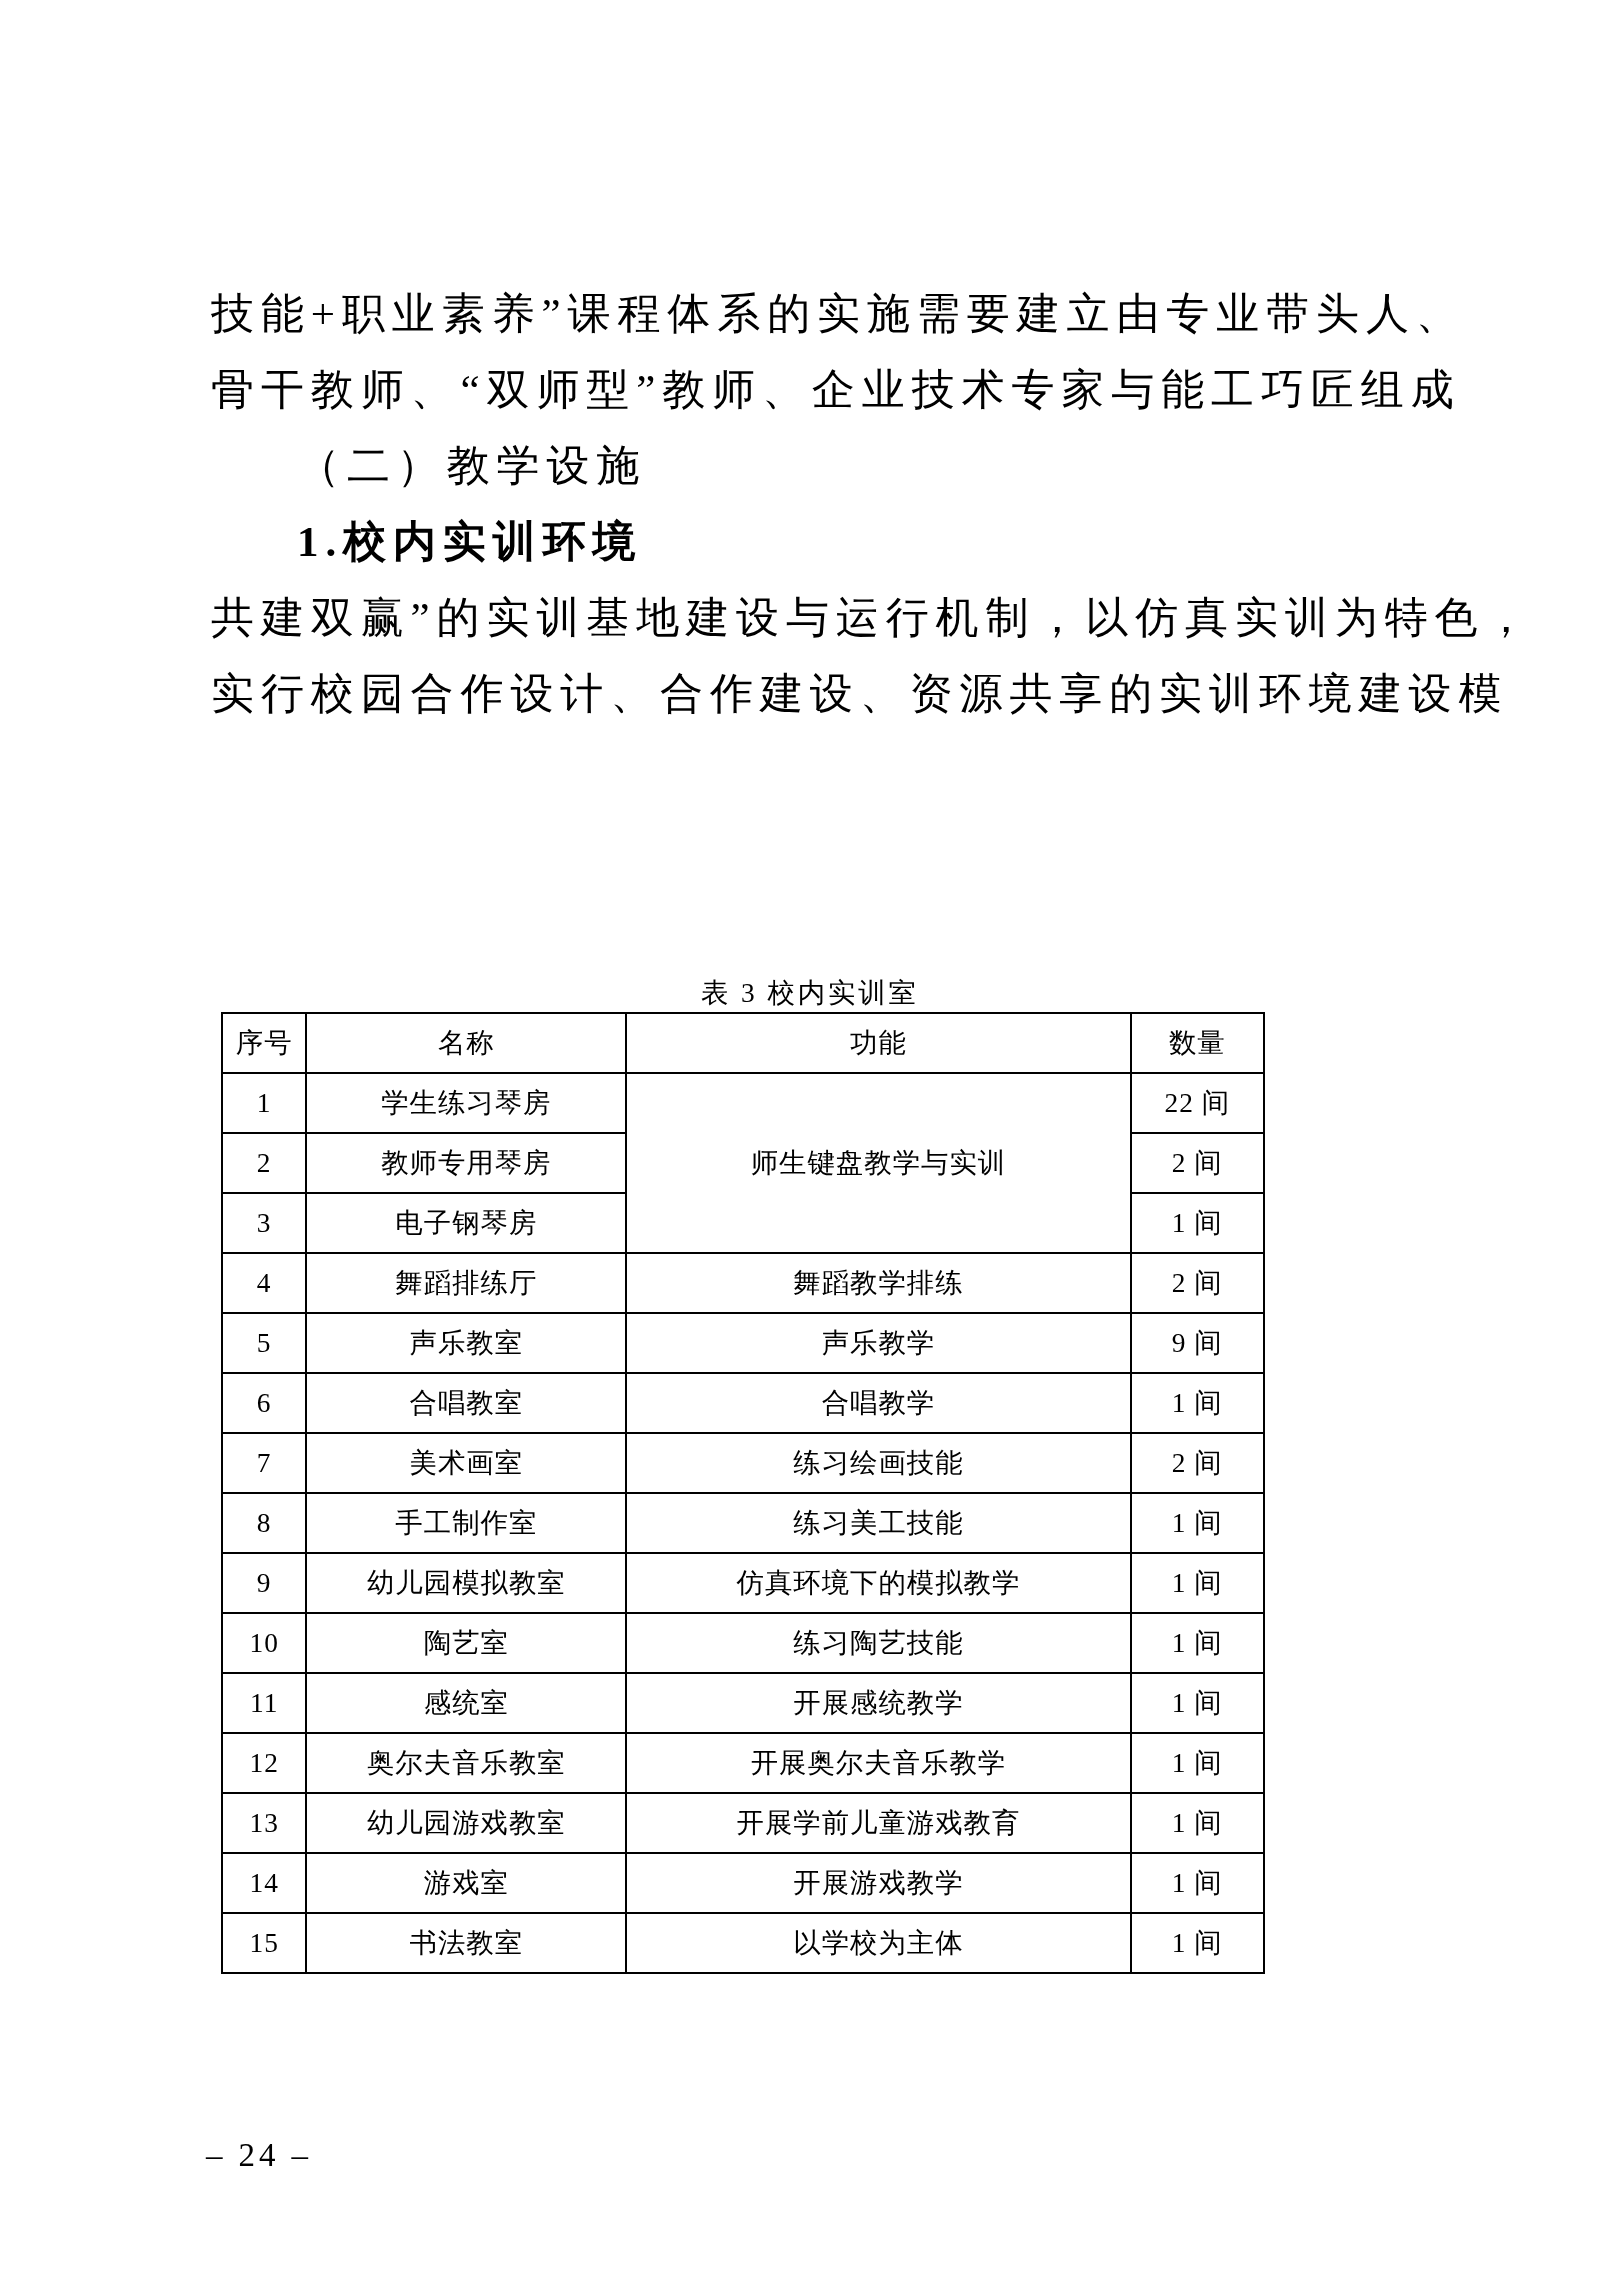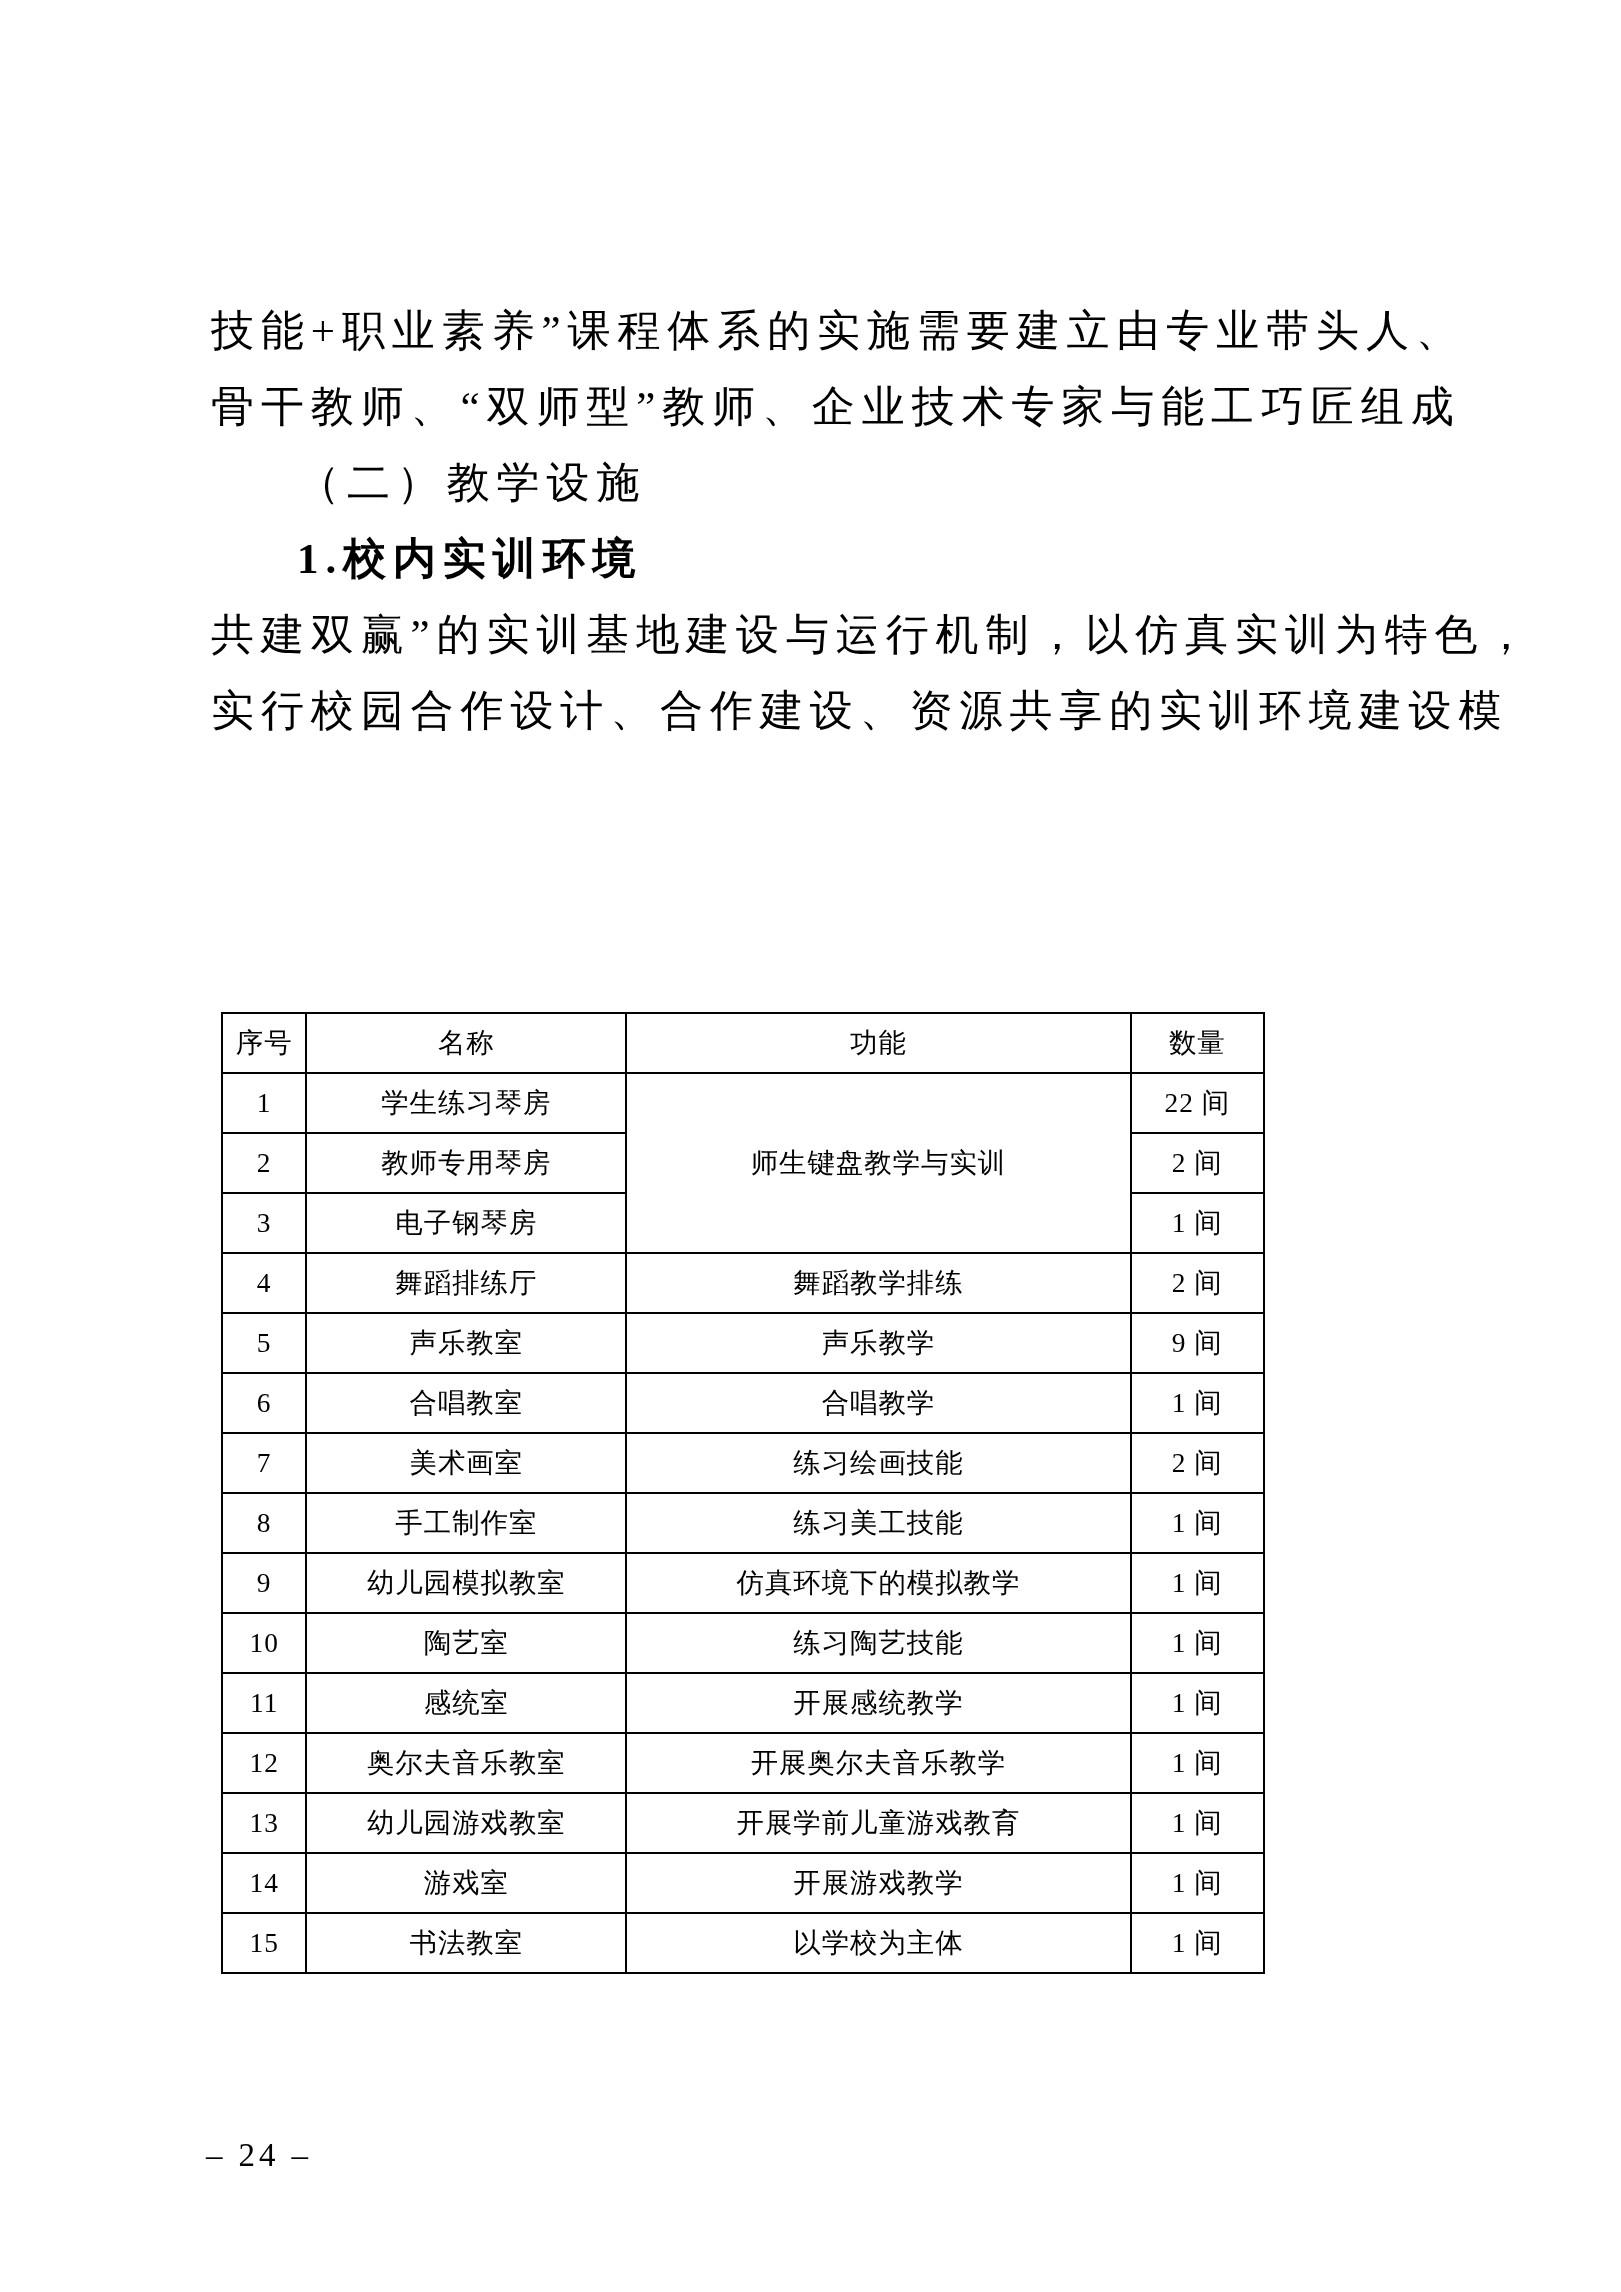--- a/index.html
+++ b/index.html
@@ -13,21 +13,21 @@
     height: 2293px;
     margin: 0 auto;
     background: #ffffff;
     color: #000000;
     font-family: "Liberation Serif", "DejaVu Serif", serif;
     overflow: hidden;
   }
   .content {
     position: absolute;
     left: 211px;
-    top: 293px;
+    top: 276px;
     width: 1245px;
   }
   .line {
     font-size: 43px;
     line-height: 76px;
     letter-spacing: 6.9px;
     white-space: nowrap;
   }
   .line--indent {
     padding-left: 86px;
@@ -85,20 +85,21 @@
 
   <div class="content">
     <div class="line">技能+职业素养”课程体系的实施需要建立由专业带头人、</div>
     <div class="line">骨干教师、“双师型”教师、企业技术专家与能工巧匠组成</div>
     <div class="line line--indent">（二）教学设施</div>
     <div class="line line--indent line--bold">1.校内实训环境</div>
     <div class="line">共建双赢”的实训基地建设与运行机制，以仿真实训为特色，</div>
     <div class="line">实行校园合作设计、合作建设、资源共享的实训环境建设模</div>
   </div>
 
+  <div class="table-caption">表 3 校内实训室</div>
 
   <table class="rooms">
     <colgroup>
       <col style="width:8.1%">
       <col style="width:30.7%">
       <col style="width:48.4%">
       <col style="width:12.8%">
     </colgroup>
     <thead>
       <tr>

